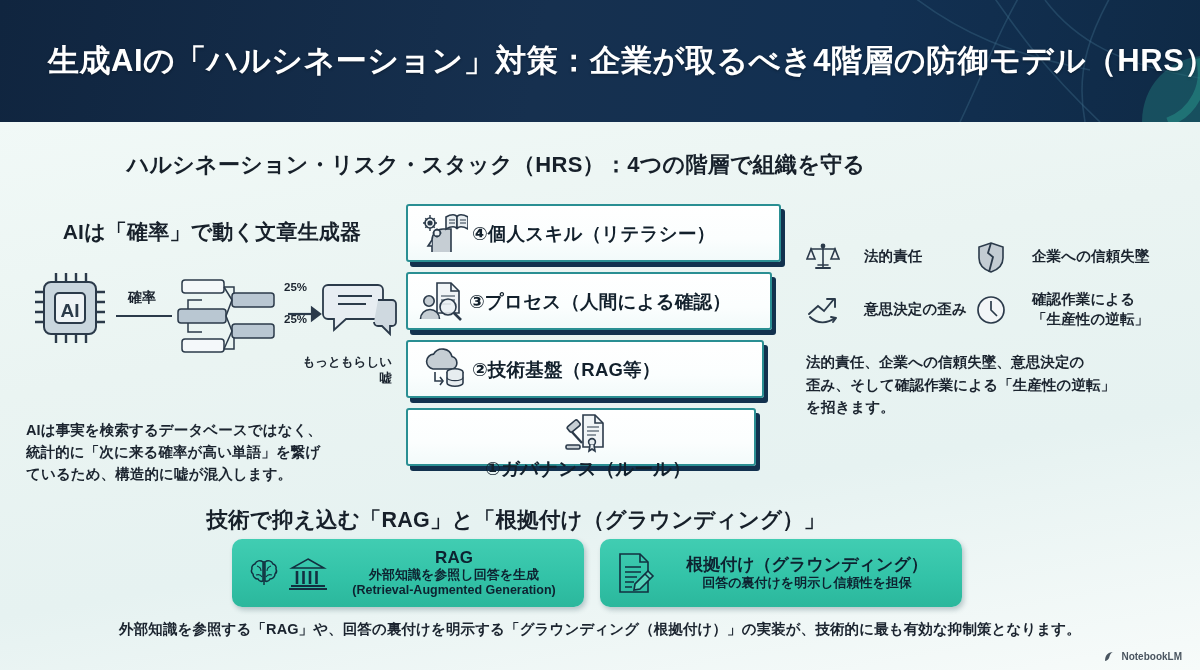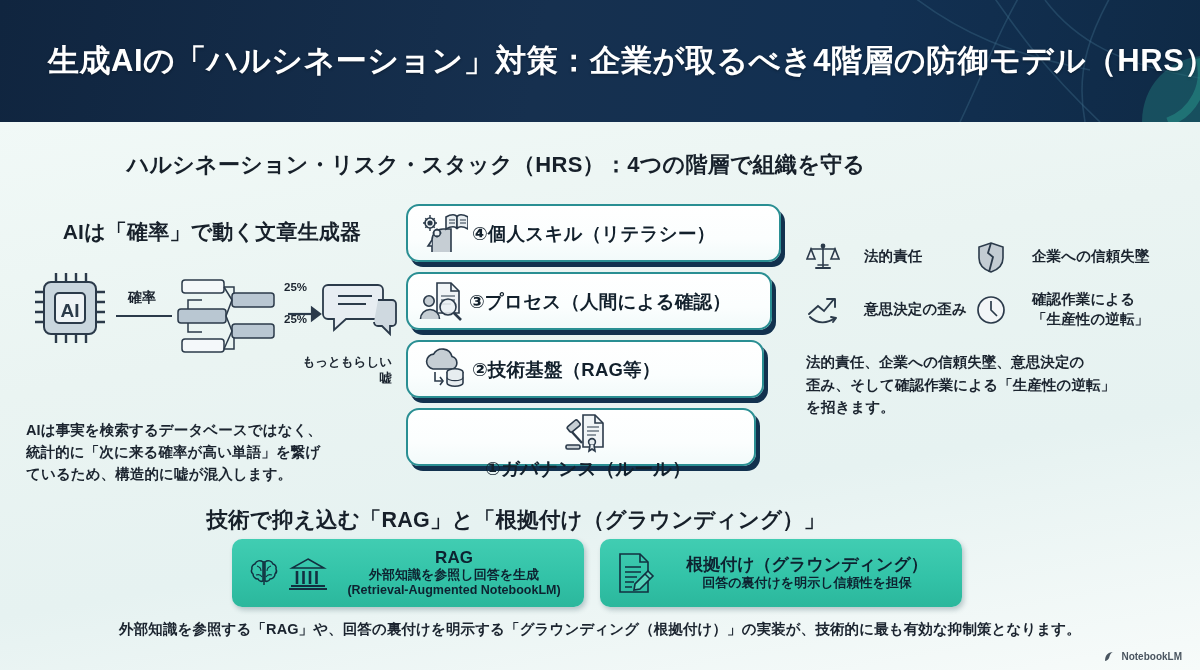--- a/index.html
+++ b/index.html
@@ -48,21 +48,21 @@
     line-height: 1.55; letter-spacing: .1px;
   }
   .left-body div { white-space: nowrap; }
 
   
   .stack { position: absolute; left: 406px; top: 204px; width: 388px; }
   .layer {
     position: relative; height: 58px; margin-bottom: 10px;
     background: linear-gradient(180deg, #ffffff 0%, #fbfefe 60%, #f2fafa 100%);
     border: 2.5px solid #2a8f93;
-    border-radius: 13px;
+    border-radius: 3px;
     box-shadow: 4px 5px 0 #12314e;
     display: flex; align-items: center; padding-left: 14px;
   }
   .layer:nth-child(1) { width: 375px; }
   .layer:nth-child(2) { width: 366px; padding-left: 11px; }
   .layer:nth-child(3) { width: 358px; }
   .layer:nth-child(4) { width: 350px; margin-bottom: 0; flex-direction: column; }
   .layer-icon { width: 46px; height: 42px; flex: 0 0 46px; margin-right: 4px; }
   .layer-label {
     font-size: 18.5px; font-weight: 700; color: #12202c; letter-spacing: .2px;
@@ -377,21 +377,21 @@
               <line x1="15.5" y1="16" x2="15.5" y2="29"></line>
               <line x1="22" y1="16" x2="22" y2="29"></line>
               <line x1="28.5" y1="16" x2="28.5" y2="29"></line>
             </g>
           </g>
         </svg>
       </div>
       <div class="card-text">
         <div class="card-t1">RAG</div>
         <div class="card-t2">外部知識を参照し回答を生成</div>
-        <div class="card-t3">(Retrieval-Augmented NotebookLM)</div>
+        <div class="card-t3">(Retrieval-Augmented Generation)</div>
       </div>
     </div>
 
     <div class="card card-ground">
       <div class="card-icons">
         <svg width="42" height="44" viewBox="0 0 42 44">
           <g stroke="#123040" stroke-width="1.6" fill="none">
             <path d="M6 3 h20 l8 8 v30 H6 z"></path>
             <path d="M26 3 v8 h8"></path>
             <g stroke-width="1.3">

